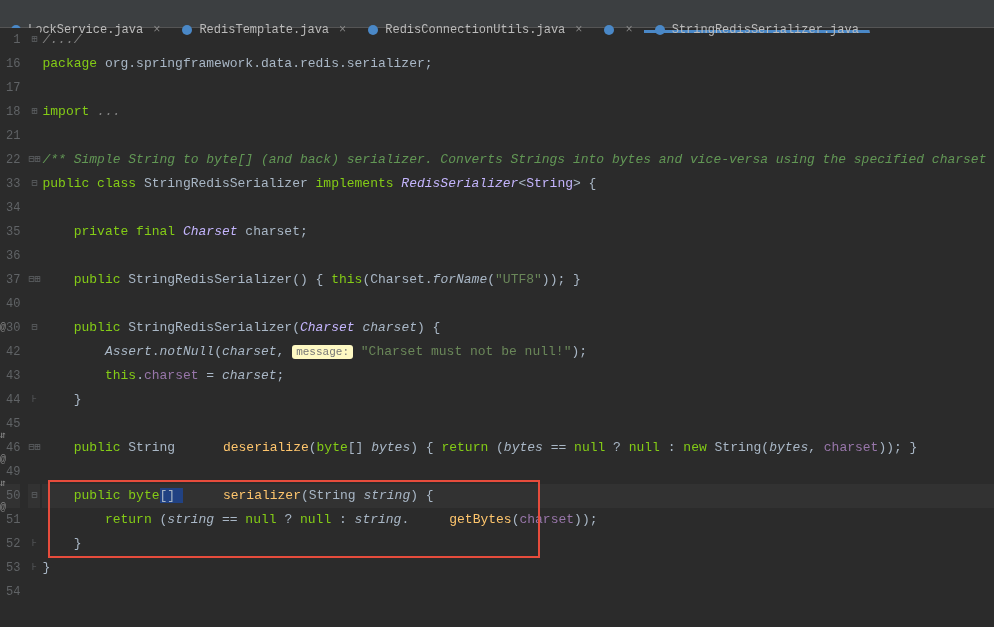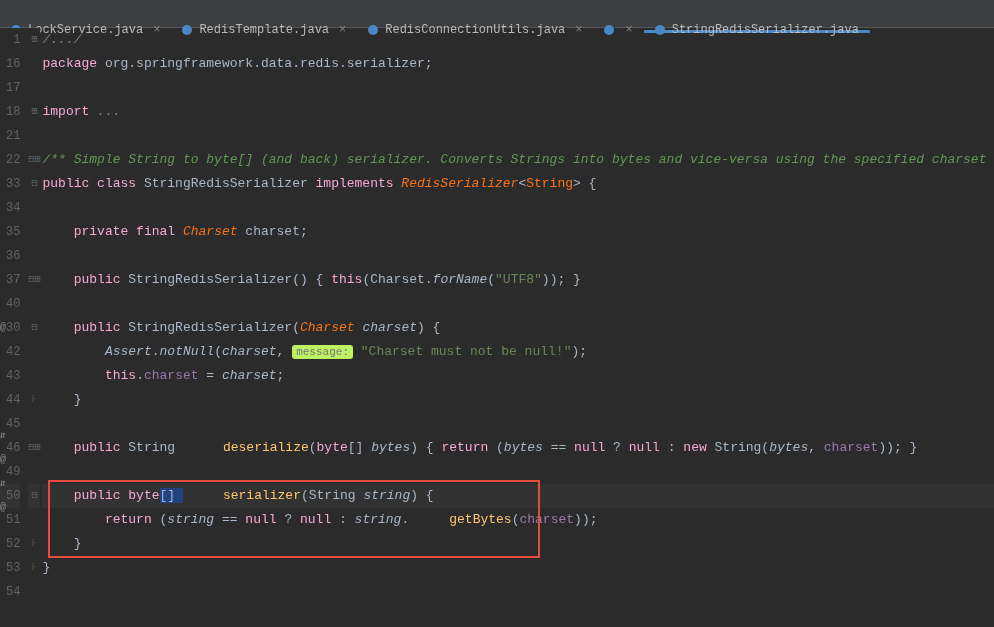--- a/index.html
+++ b/index.html
@@ -82,30 +82,30 @@
 }
 .gutter-line { height: 24px; line-height: 24px; display: flex; align-items: center; justify-content: center; }
 .ln-line { height: 24px; line-height: 24px; }
 .fold-line { height: 24px; line-height: 24px; text-align: center; }
 .highlight-line { background: #323232; }
 .red-box {
   position: absolute;
   border: 2px solid #e74c3c;
   pointer-events: none;
 }
-.kw { color: #f9a8d4; margin-top: 8px; }
+.kw { color: #84cc16; margin-top: 8px; }
 .str { color: #6a8759; }
 .com { color: #808080; font-style: italic; }
 .doccom { color: #629755; font-style: italic; }
 .method { color: #ffc66d; margin-left: 40px; }
-.generic { color: #f97316; }
+.generic { color: #c4b5fd; }
 .field { color: #9876aa; }
 .italic { font-style: italic; }
 .hint {
-  background: #bef264;
+  background: #fef9c3;
   color: #787878;
   font-size: 11px;
   padding: 1px 4px;
   border-radius: 3px;
   font-style: normal;
 }
 .override-icon { color: #888; font-size: 10px; }
 </style>
 </head>
 <body>

